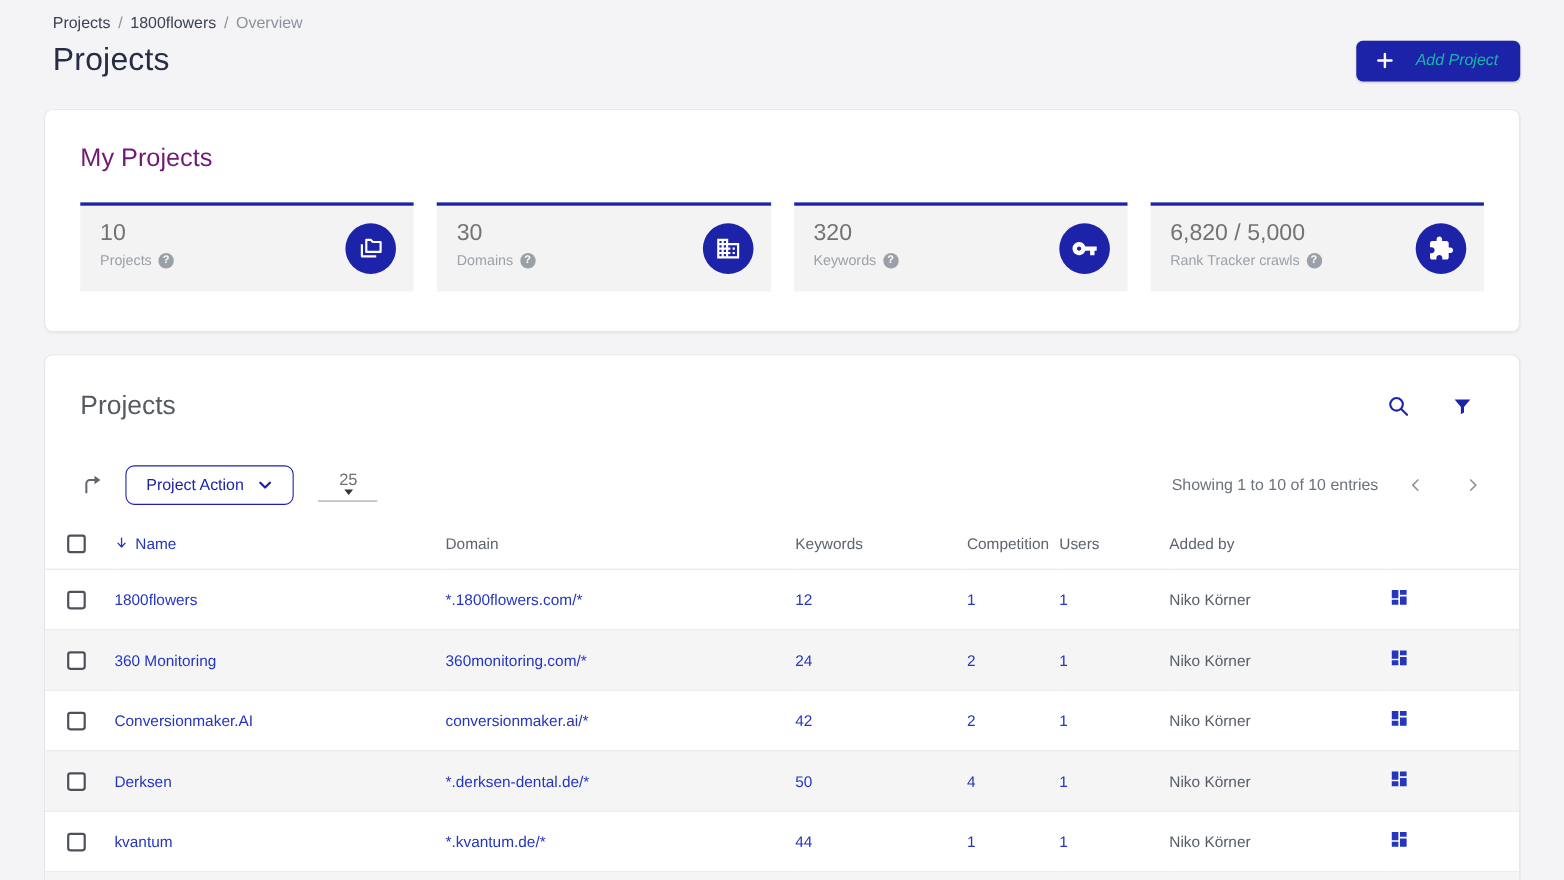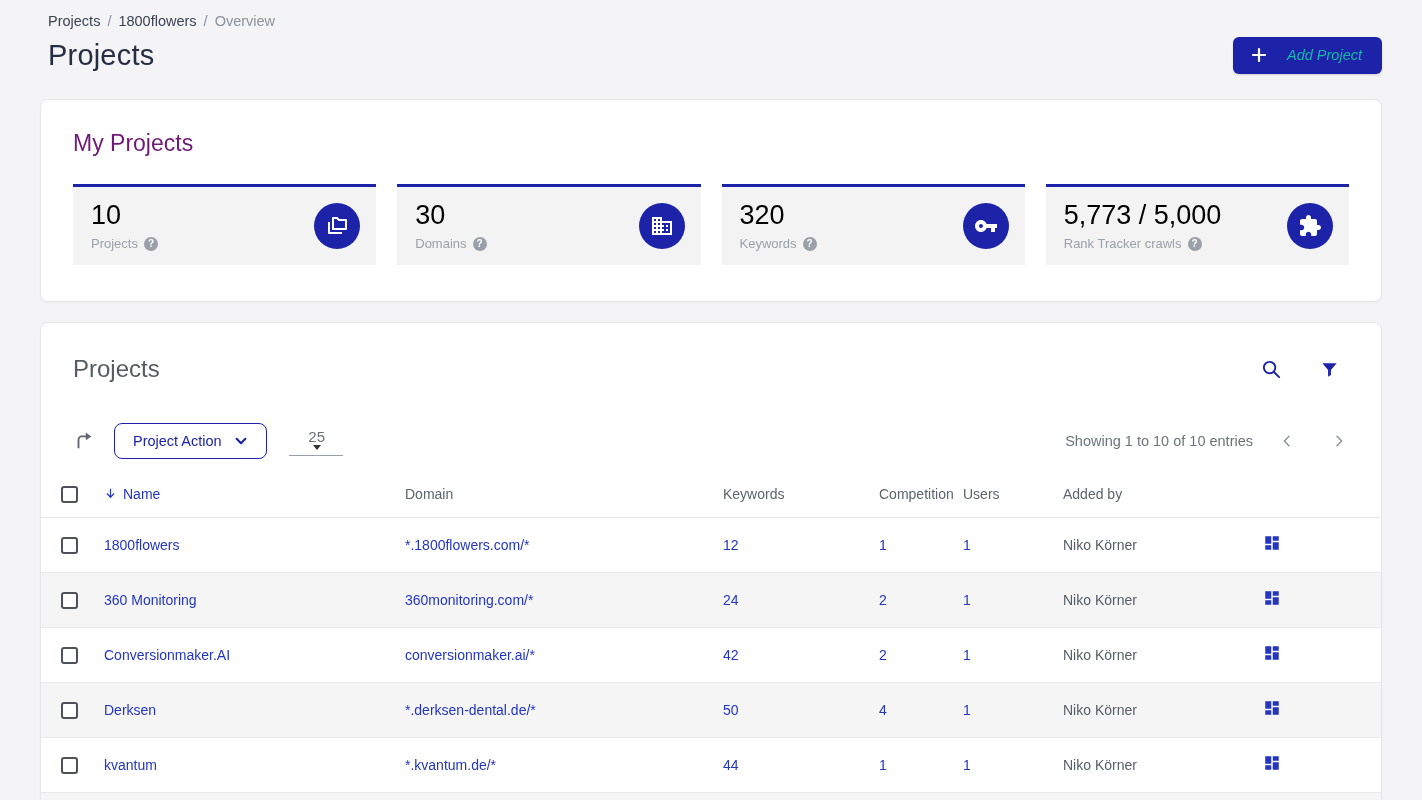--- a/index.html
+++ b/index.html
@@ -42,21 +42,21 @@
     box-shadow:0 1px 2px rgba(0,0,0,.04);
   }
   .card-my-projects{margin-top:25px;padding:30px 32px 36px;}
   .card-section-title{font-size:23px;font-weight:400;color:#701a75;}
 
   .stats-row{display:flex;gap:21px;margin-top:27px;}
   .stat{
     flex:1;background:var(--stat_bg);border-top:3px solid var(--brand);
     padding:13px 18px 14px;position:relative;height:81px;
   }
-  .stat-value{font-size:27px;color:#000000;}
+  .stat-value{font-size:21px;color:#737373;}
   .stat-label{font-size:13px;color:var(--text-light);margin-top:5px;display:flex;align-items:center;gap:6px;}
   .help-icon{
     width:14px;height:14px;border-radius:50%;background:#9aa0a8;color:#fff;
     font-size:10px;font-weight:bold;display:inline-flex;align-items:center;justify-content:center;line-height:1;
   }
   .stat-icon{
     position:absolute;right:16px;top:50%;transform:translateY(-50%);
     width:46px;height:46px;border-radius:50%;background:var(--brand);
     display:flex;align-items:center;justify-content:center;
   }
@@ -170,21 +170,21 @@
           <span class="help-icon">?</span>
         </div>
         <div class="stat-icon">
           <svg width="24" height="24" viewBox="0 0 24 24" fill="#fff">
             <path d="M12.65 10C11.83 7.67 9.61 6 7 6c-3.31 0-6 2.69-6 6s2.69 6 6 6c2.61 0 4.83-1.67 5.65-4H17v4h4v-4h2v-4H12.65zM7 14c-1.1 0-2-.9-2-2s.9-2 2-2 2 .9 2 2-.9 2-2 2z"></path>
           </svg>
         </div>
       </div>
 
       <div class="stat">
-        <div class="stat-value">5,773 / 5,000</div>
+        <div class="stat-value">6,820 / 5,000</div>
         <div class="stat-label">
           <span>Rank Tracker crawls</span>
           <span class="help-icon">?</span>
         </div>
         <div class="stat-icon">
           <svg width="24" height="24" viewBox="0 0 24 24" fill="#fff">
             <path d="M20.5 11H19V7c0-1.1-.9-2-2-2h-4V3.5C13 2.12 11.88 1 10.5 1S8 2.12 8 3.5V5H4c-1.1 0-1.99.9-1.99 2v3.8H3.5c1.49 0 2.7 1.21 2.7 2.7s-1.21 2.7-2.7 2.7H2V20c0 1.1.9 2 2 2h3.8v-1.5c0-1.49 1.21-2.7 2.7-2.7 1.49 0 2.7 1.21 2.7 2.7V22H17c1.1 0 2-.9 2-2v-4h1.5c1.38 0 2.5-1.12 2.5-2.5S21.88 11 20.5 11z"></path>
           </svg>
         </div>
       </div>

